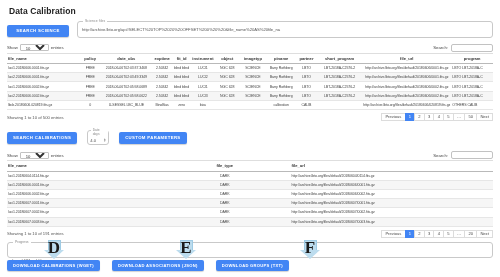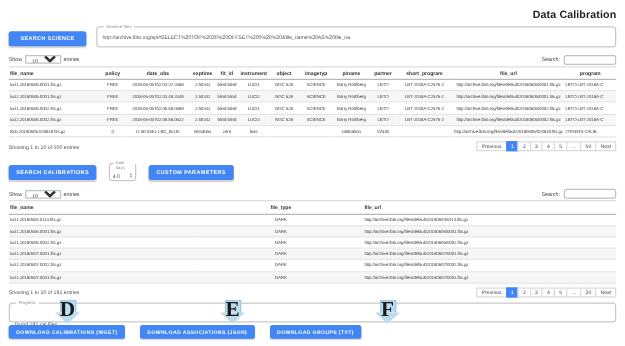--- a/index.html
+++ b/index.html
@@ -8,21 +8,21 @@
     width: 500px; height: 277px;
     background: #ffffff;
     font-family: "Liberation Sans", sans-serif;
     color: #3b3b3b;
     overflow: hidden;
   }
   .page { position: relative; width: 500px; height: 277px; padding: 5px 7px; }
 
   .page-title {
     font-size: 8.5px; font-weight: bold; color: #222;
-    letter-spacing: .1px; margin: 1px 0 5px 12px; text-align: right;
+    letter-spacing: .1px; margin: 1px 0 5px 2px;
   }
 
   
   .science-row { display: flex; align-items: flex-start; gap: 8px; margin-bottom: 6px; }
   .btn {
     background: #4285f4; color: #fff; border: none; border-radius: 2px;
     font-size: 4.3px; letter-spacing: .35px; font-weight: bold;
     padding: 0 6px; height: 12px; line-height: 12px;
     text-align: center; white-space: nowrap; cursor: pointer;
     box-shadow: 0 1px 1px rgba(0,0,0,.18);

